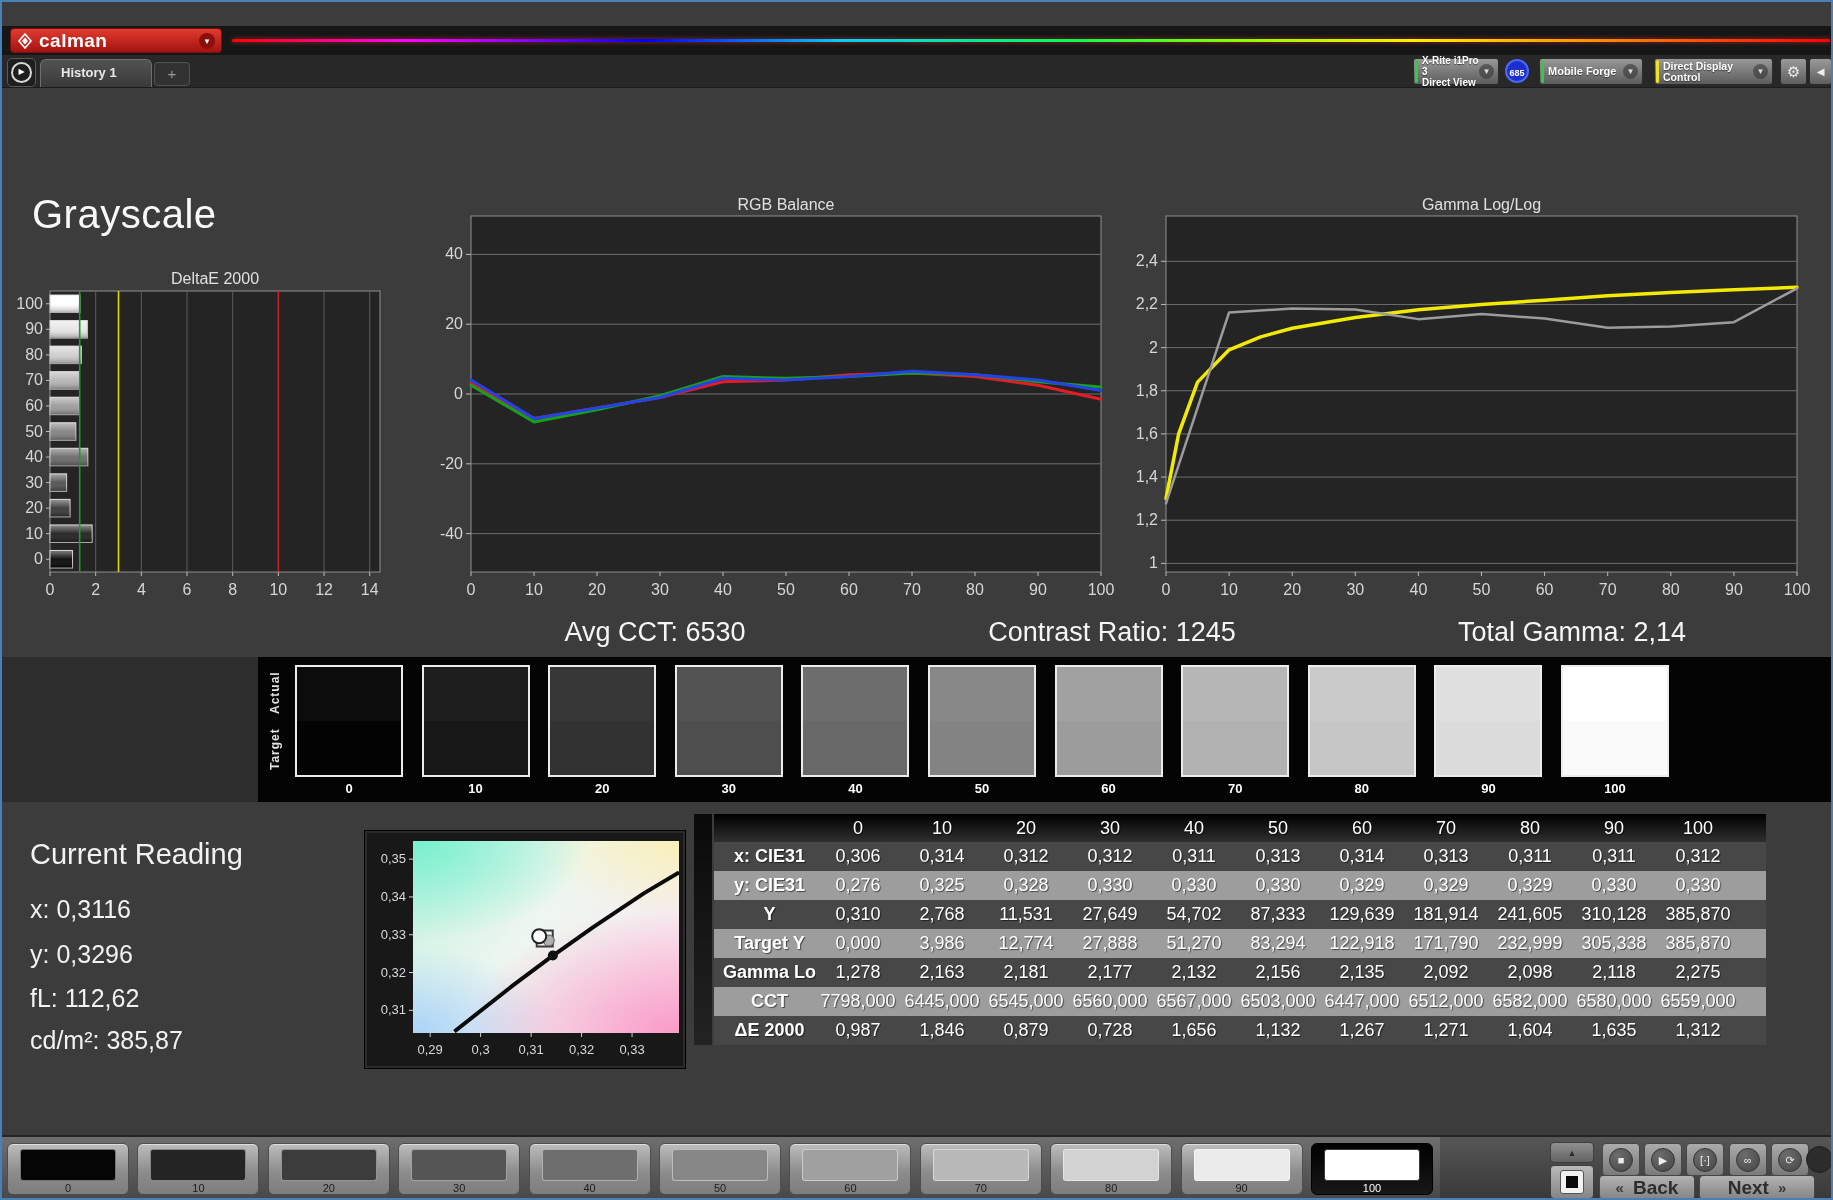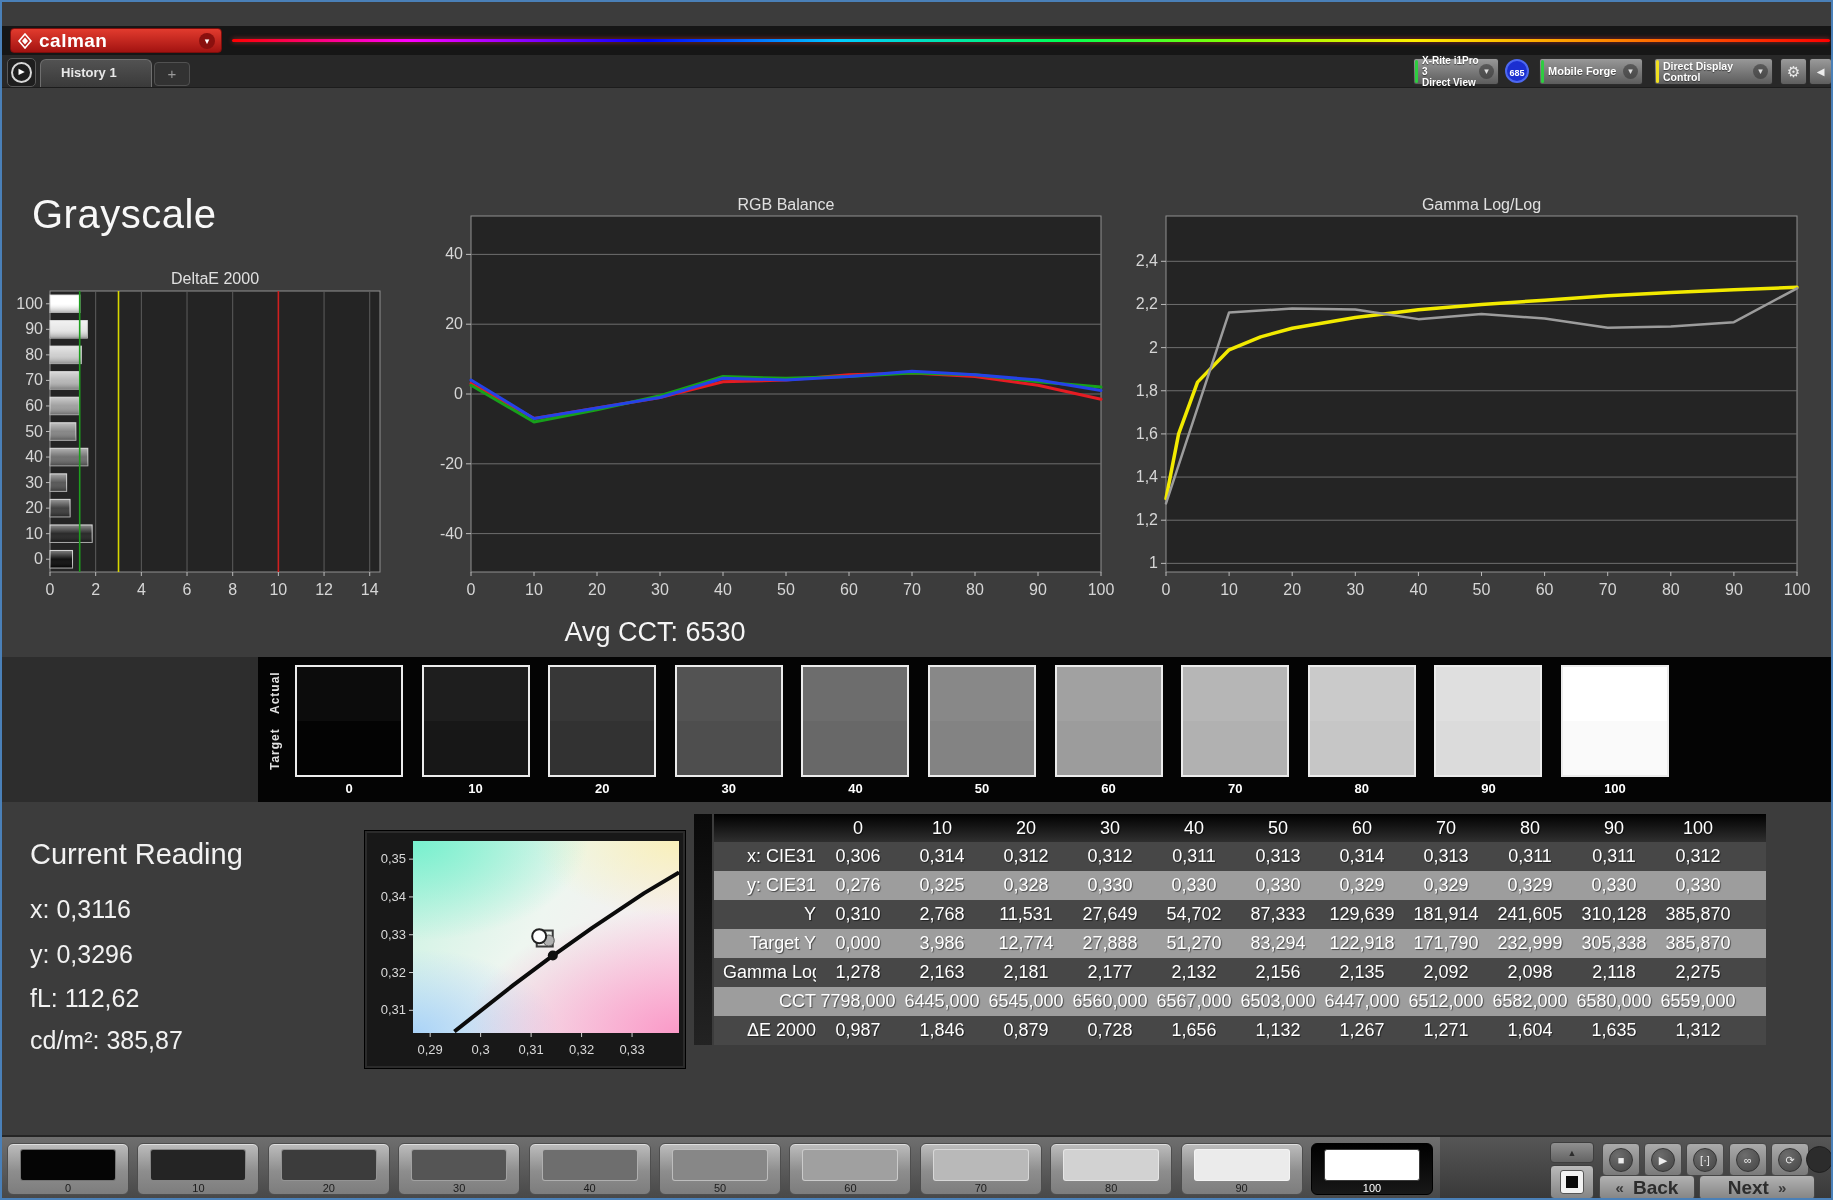--- a/index.html
+++ b/index.html
@@ -73,21 +73,21 @@
       linear-gradient(125deg,#c6f2e0 0%,#eef6f0 45%,#fbe7f0 100%);}
   #cie-svg{position:absolute;left:0;top:0;}
 
   #table-strip{position:absolute;left:692px;top:812px;width:18px;height:231px;background:linear-gradient(180deg,#090909,#232323);}
   #data-table{position:absolute;left:712px;top:812px;}
   .trow{display:grid;grid-template-columns:102px repeat(11,84px) 26px;height:29px;line-height:29px;}
   .trow.thead{height:28px;line-height:28px;background:linear-gradient(#000,#2f2f2f);}
   .trow.dark{background:#474747;}
   .trow.light{background:#9d9d9d;}
   .tcell{text-align:center;font-size:18px;color:#fff;text-shadow:1px 1px 1px rgba(0,0,0,.55);overflow:hidden;white-space:nowrap;}
-  .tcell.tlabel{text-align:right;padding-left:9px;}
+  .tcell.tlabel{text-align:center;padding-left:9px;font-weight:bold;}
 
   
   #bottombar{position:absolute;left:0;top:1133px;right:0;height:65px;background:linear-gradient(#6f6f6f,#474747);border-top:2px solid #252525;box-sizing:border-box;}
   #bottombar .darkzone{position:absolute;left:1438px;top:0;right:0;height:100%;background:linear-gradient(#565656,#383838);}
   .pbtn{position:absolute;top:6px;width:122px;height:52px;border-radius:6px;background:linear-gradient(#bdbdbd,#8d8d8d 55%,#7d7d7d);
     border:1px solid #4e4e4e;box-sizing:border-box;box-shadow:inset 0 1px 0 rgba(255,255,255,.5);}
   .pbtn .sw{margin:5px 12px 0;height:30px;border-radius:3px;border:1px solid rgba(255,255,255,.45);}
   .pbtn .lbl{text-align:center;font-size:11px;color:#1c1c1c;margin-top:1px;}
   .pbtn.selected{background:linear-gradient(#000,#181818);border-color:#000;box-shadow:none;}
   .pbtn.selected .lbl{color:#fff;}
@@ -331,20 +331,22 @@
         <text x="548.8" y="403" text-anchor="middle" font-size="16" fill="#d6d6d6">80</text>
         <line x1="611.9" y1="380" x2="611.9" y2="384" stroke="#bbb"></line>
         <text x="611.9" y="403" text-anchor="middle" font-size="16" fill="#d6d6d6">90</text>
         <line x1="675" y1="380" x2="675" y2="384" stroke="#bbb"></line>
         <text x="675" y="403" text-anchor="middle" font-size="16" fill="#d6d6d6">100</text>
         <polyline points="44,306.6424242424242 56.62,241.9151515151515 75.55,190.1333333333333 107.1,157.76969696969695 138.65,144.82424242424244 170.2,136.1939393939394 233.3,125.40606060606055 296.4,117.85454545454547 359.5,112.460606060606 422.6,108.14545454545448 485.7,103.83030303030297 548.8,100.5939393939394 611.9,97.78909090909093 675,95.20000000000002" fill="none" stroke="#f2ea00" stroke-width="3.5" stroke-linejoin="round" stroke-linecap="round"></polyline>
         <polyline points="44,311.3890909090909 107.1,120.44363636363639 170.2,116.55999999999996 233.3,117.42303030303027 296.4,127.13212121212116 359.5,121.95393939393935 422.6,126.4848484848485 485.7,135.7624242424242 548.8,134.4678787878788 611.9,130.15272727272728 675,96.27878787878788" fill="none" stroke="#9c9c9c" stroke-width="2.5" stroke-linejoin="round" stroke-linecap="round"></polyline>
       </svg></div>
 
   <div class="stat" style="left:433px;width:440px;">Avg CCT: 6530</div>
+  <div class="stat" style="left:890px;width:440px;">Contrast Ratio: 1245</div>
+  <div class="stat" style="left:1350px;width:440px;">Total Gamma: 2,14</div>
 
   <div id="swatch-band">
     <div class="blackfill"></div>
     <div class="vlabel" style="top:8px;height:56px;">Actual</div>
     <div class="vlabel" style="top:64px;height:56px;">Target</div>
   <div class="sw-box" style="left: 293px;">
         <div class="sw-half" style="background: rgb(12, 12, 12);"></div>
         <div class="sw-half" style="background: rgb(3, 3, 3);"></div>
       </div>
       <div class="sw-lbl" style="left: 293px;">0</div>

